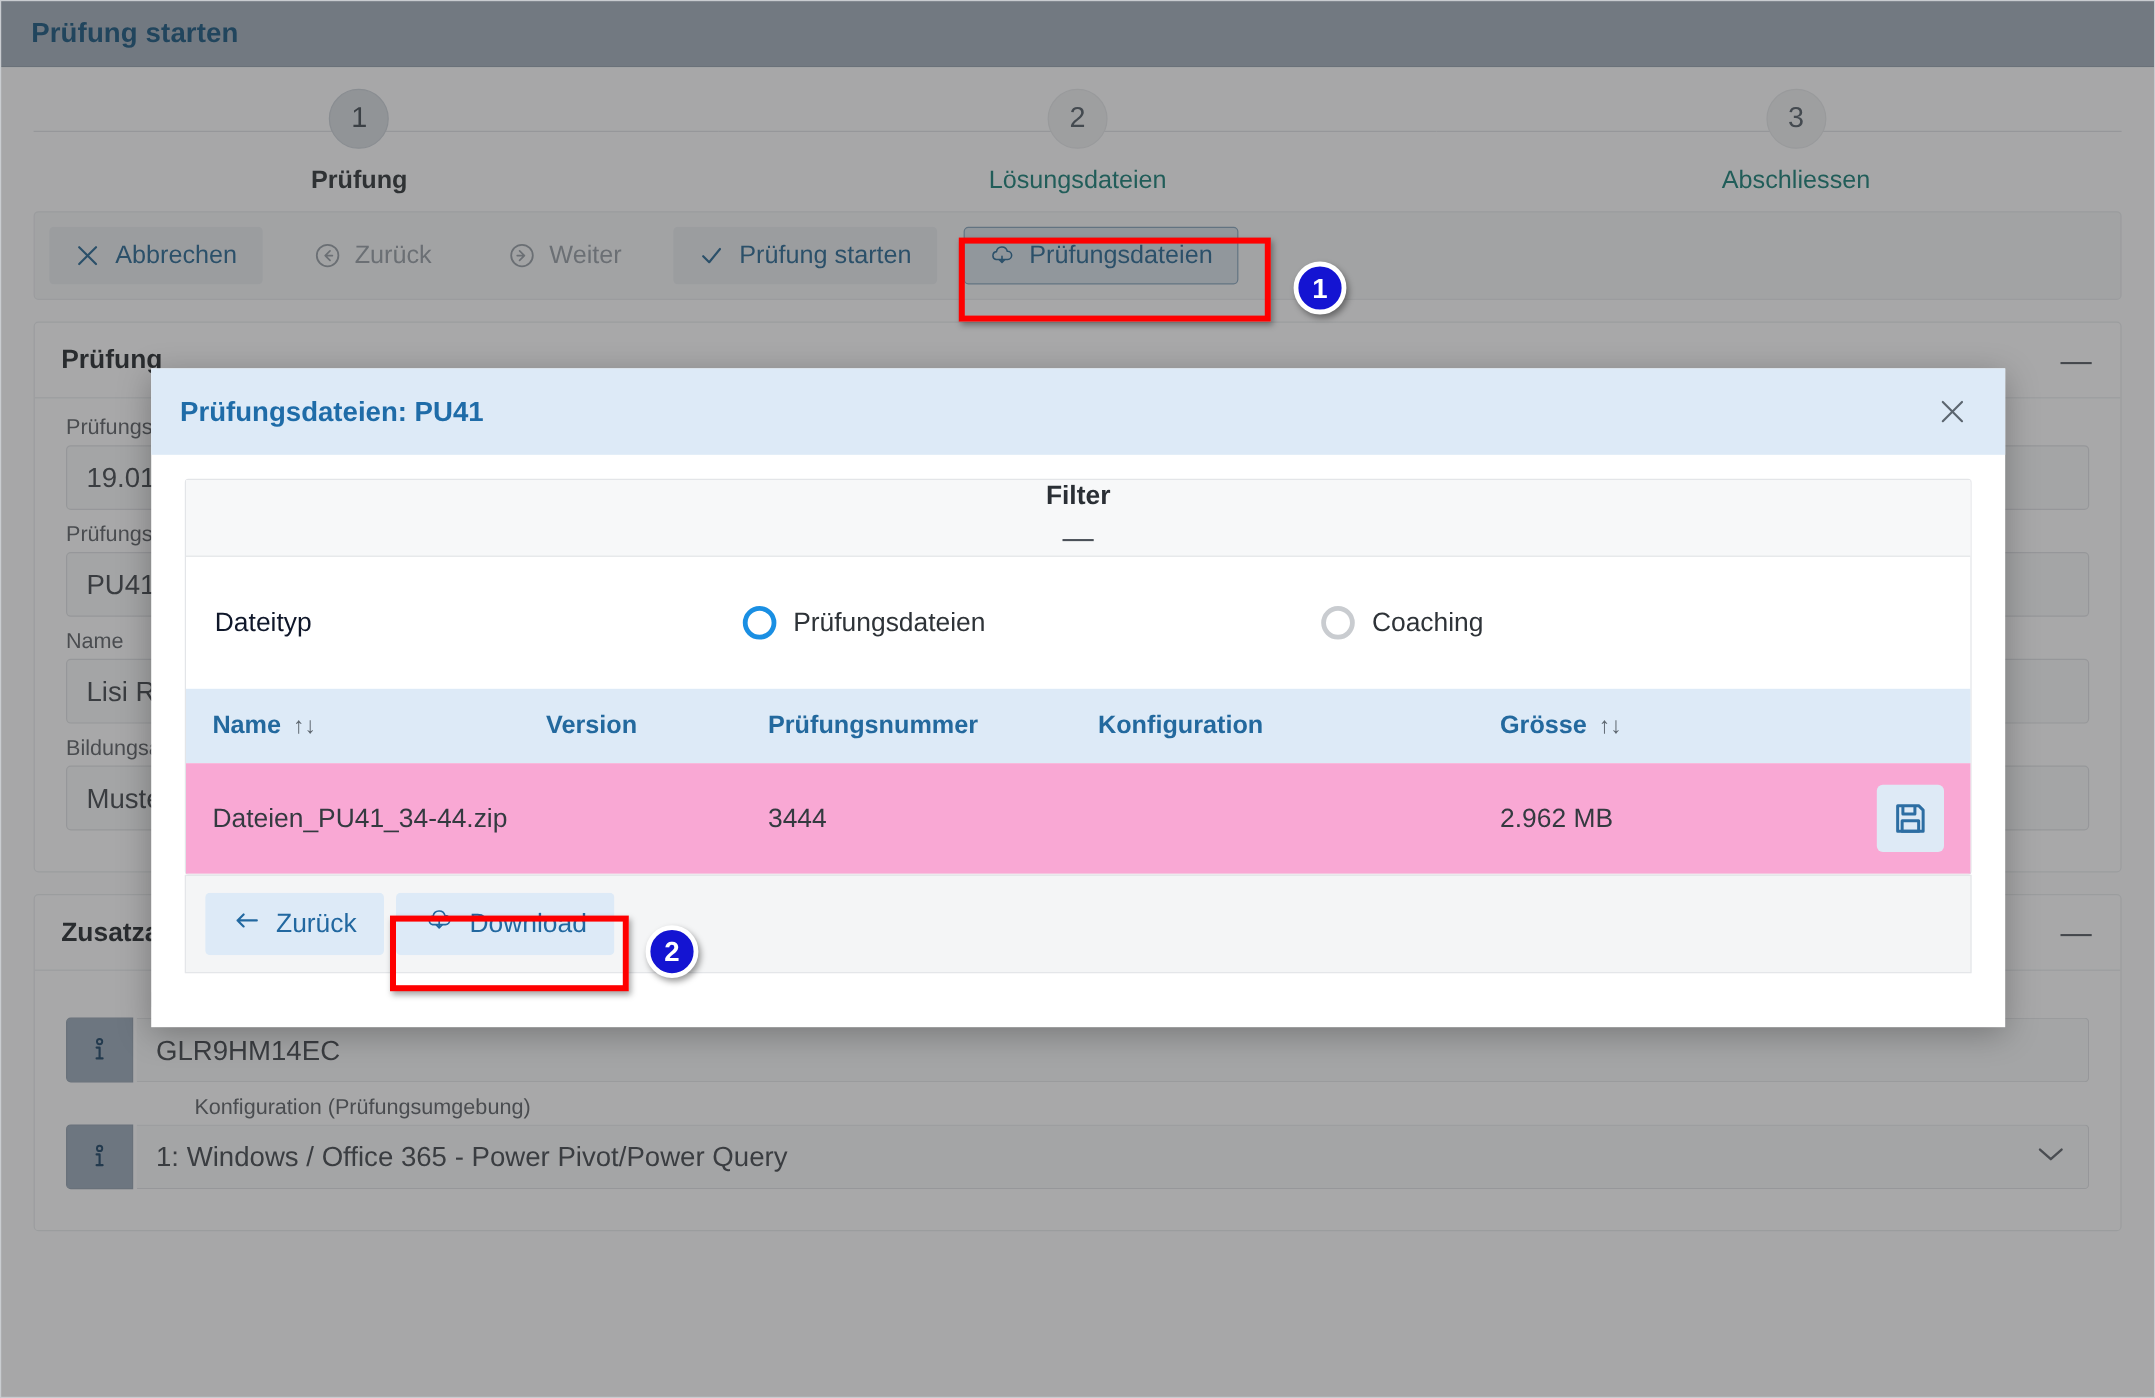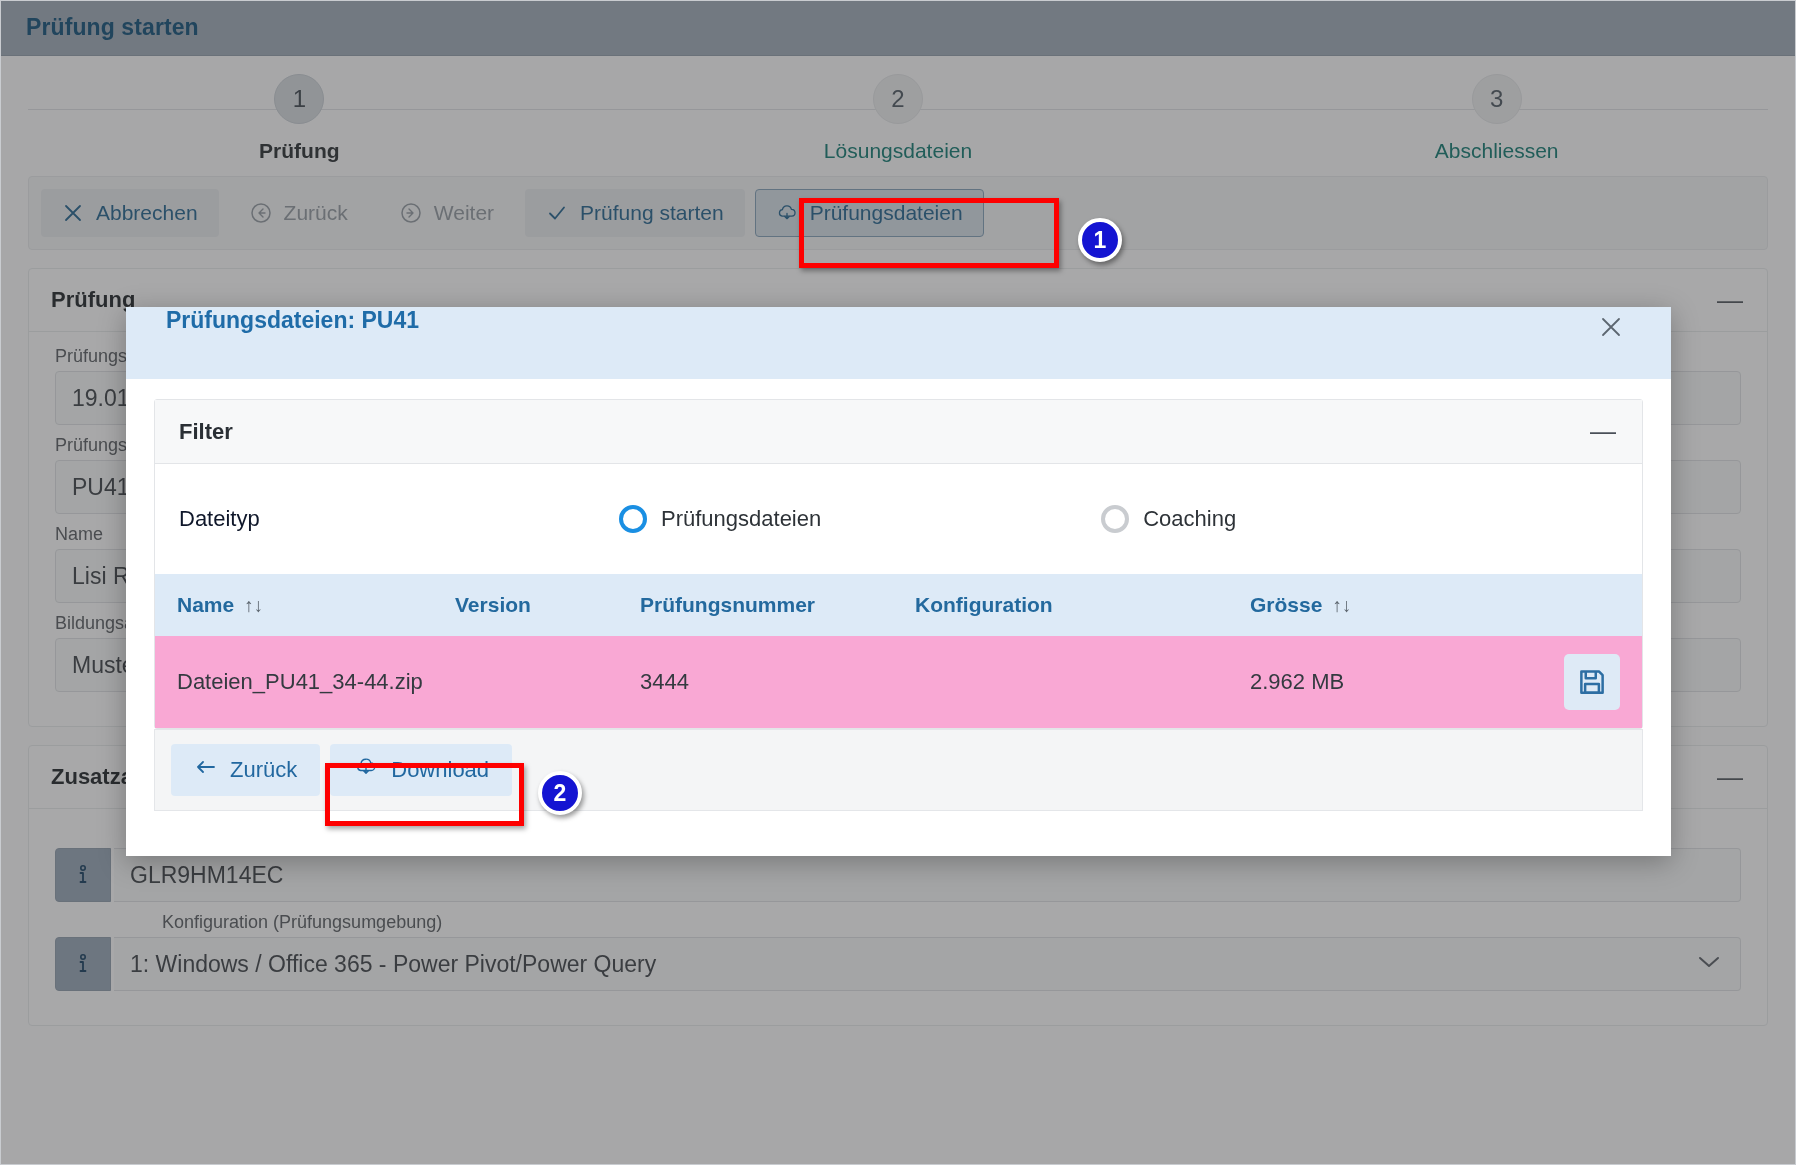--- a/index.html
+++ b/index.html
@@ -77,21 +77,21 @@
   }
   .step.active .label { color:#262b30; font-weight:bold; }
 
   
   .toolbar {
     margin:0 28px;
     background:#eceef0;
     border:1px solid #e0e2e5;
     border-radius:4px;
     padding:12px 12px;
-    display:flex; align-items:center; gap:10px;
+    display:flex; align-items:center; gap:22px;
     position:relative;
   }
   .tbtn {
     display:inline-flex; align-items:center; gap:12px;
     height:48px; padding:0 20px;
     border-radius:4px; border:1px solid transparent;
     font-size:21px; color:#1f5f8b;
     background:#e0e3e7;
     cursor:pointer; white-space:nowrap;
   }
@@ -148,41 +148,42 @@
     position:absolute;
     left:126px; top:307px;
     width:1545px; height:549px;
     background:#ffffff;
     z-index:60;
     box-shadow:0 6px 26px rgba(0,0,0,.28);
   }
   .modal-head {
     height:72px;
     background:#ddeaf7;
-    display:flex; align-items:flex-start; justify-content:space-between;
-    padding:0 40px;
+    display:flex; align-items:center; justify-content:space-between;
+    padding:0 24px;
   }
   .modal-head .mtitle { font-size:23px; font-weight:bold; color:#1f6ca8; }
   .modal-close {
     width:40px; height:40px; display:flex; align-items:center; justify-content:center;
     color:#5c6670; cursor:pointer;
   }
   .modal-body { padding:20px 28px 0 28px; }
 
   .filter-card {
     border:1px solid #e3e5e8;
     border-radius:3px;
     background:#ffffff;
   }
   .filter-head {
     background:#f7f8f9;
     border-bottom:1px solid #e3e5e8;
     height:64px;
     display:flex; align-items:center; justify-content:space-between;
     padding:0 24px;
+    flex-direction:column;
   }
   .filter-head .ftitle { font-size:22px; font-weight:bold; color:#2a2f35; }
   .filter-row {
     display:flex; align-items:center;
     height:110px;
     padding:0 24px;
   }
   .filter-row .fkey { font-size:22px; color:#0f172a; width:440px; }
   .radio-item { display:flex; align-items:center; gap:14px; cursor:pointer; }
   .radio-item + .radio-item { margin-left:280px; }

